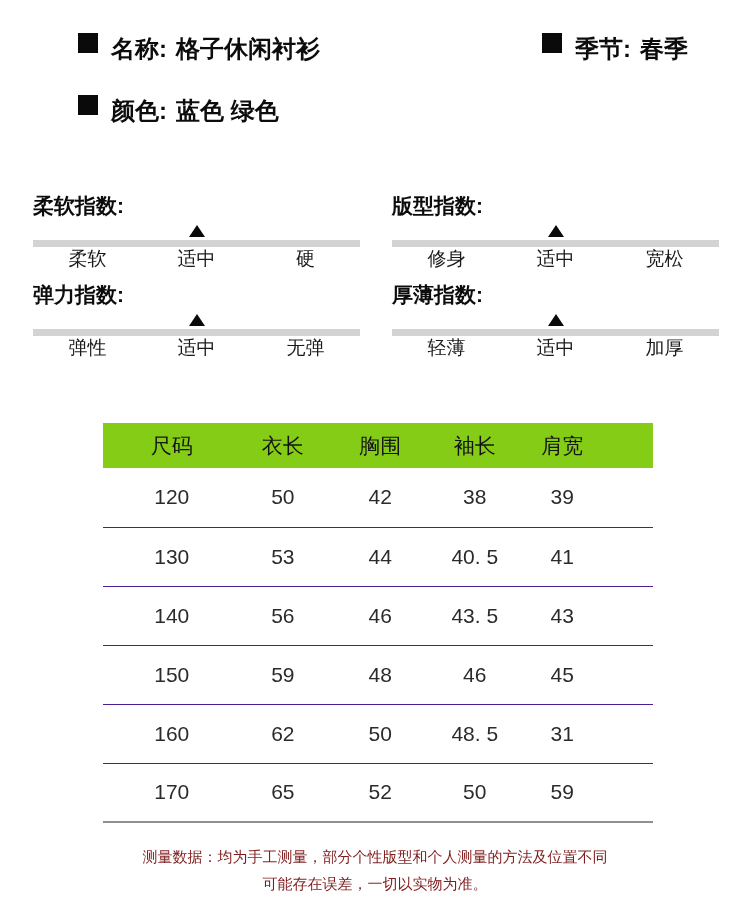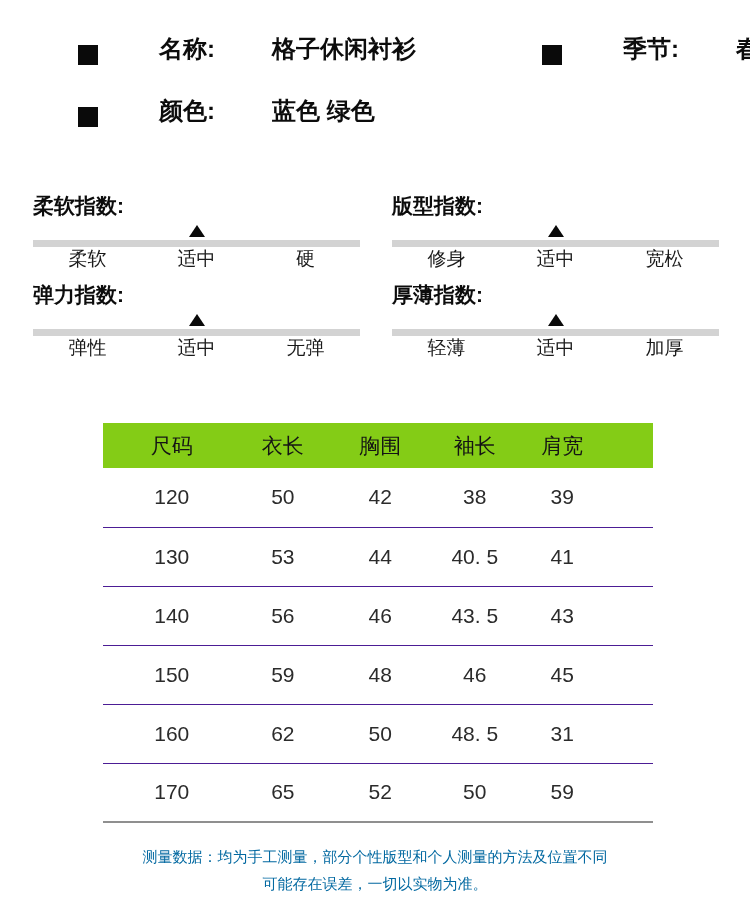--- a/index.html
+++ b/index.html
@@ -5,21 +5,21 @@
   * { margin:0; padding:0; box-sizing:border-box; }
   html,body { background:#ffffff; }
   body {
     width:750px;
     font-family:"Liberation Sans","DejaVu Sans",sans-serif;
     color:#111111;
   }
   .page { position:relative; width:750px; height:913px; background:#ffffff; overflow:hidden; }
 
   
-  .info-item { position:absolute; display:flex; align-items:flex-end; font-size:24px; font-weight:700; color:#0c0c0c; white-space:nowrap;gap:48px; }
+  .info-item { position:absolute; display:flex; align-items:flex-start; font-size:24px; font-weight:700; color:#0c0c0c; white-space:nowrap; }
   .item-name   { left:78px;  top:33px; }
   .item-season { left:542px; top:33px; }
   .item-color  { left:78px;  top:95px; }
   .sq { width:20px; height:20px; background:#0a0a0a; flex:0 0 auto; }
   .info-label { margin-left:13px; }
   .info-value { margin-left:9px; }
 
   
   .index-grid {
     position:absolute; left:33px; top:194px; width:686px;
@@ -47,21 +47,21 @@
   .size-table td {
     height:59px; font-size:21px; font-weight:400; color:#2b2b2b;
     text-align:center; vertical-align:middle;
     border-bottom:1px solid #4c1d95;
   }
   .size-table tbody tr:last-child td { border-bottom:2px solid #8f8f8f; }
 
   
   .note {
     position:absolute; left:0; top:843px; width:750px;
-    text-align:center; font-size:15px; line-height:27px; color:#0369a1;
+    text-align:center; font-size:15px; line-height:27px; color:#7f1d1d;
   }
 </style>
 </head>
 <body>
 
 <div class="page">
 
   <div class="info-item item-name">
     <span class="sq"></span>
     <span class="info-label">名称:</span>

